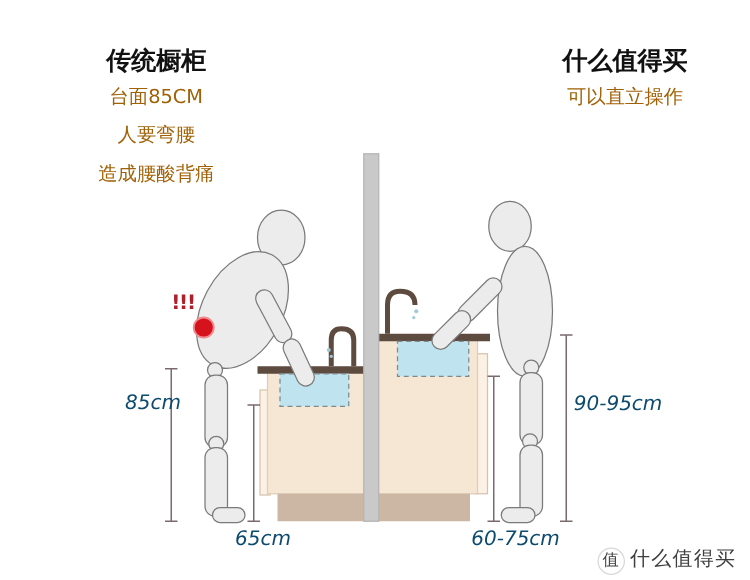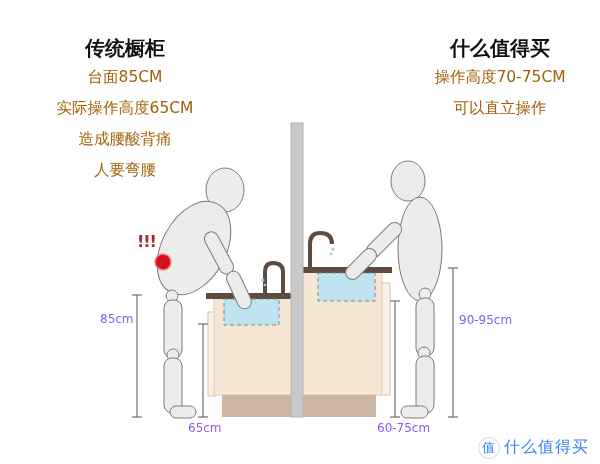--- a/index.html
+++ b/index.html
@@ -4,40 +4,38 @@
 <style>
   html,body{margin:0;padding:0;background:#ffffff;}
   #stage{position:relative;width:600px;height:464px;overflow:hidden;background:#ffffff;
     font-family:"DejaVu Sans","Liberation Sans",sans-serif;}
   .caption{position:absolute;text-align:center;color:#222;}
   .caption .title{font-family:"DejaVu Serif","Liberation Serif",serif;font-weight:bold;font-size:20px;line-height:28px;color:#111;}
   .caption .line{font-size:15.5px;line-height:31px;color:#a16207;}
   #left-caption{left:40px;top:34px;width:170px;}
   #right-caption{left:415px;top:34px;width:170px;}
   svg{position:absolute;left:0;top:0;}
-  .dim-label{position:absolute;font-size:12px;color:#8b5cf6;}
+  .dim-label{position:absolute;font-size:16px;color:#0c4a6e;font-style:italic;}
   .alert{position:absolute;font-size:16px;font-weight:bold;color:#b0202a;letter-spacing:-1px;font-family:"DejaVu Sans",sans-serif;}
-  .watermark{position:absolute;font-size:16px;color:#3b82f6;letter-spacing:1px;}
+  .watermark{position:absolute;font-size:16px;color:#404040;letter-spacing:1px;}
 </style>
 </head>
 <body>
 
 <div id="stage">
 
   <div id="left-caption" class="caption">
     <div class="title">传统橱柜</div>
     <div class="line">台面85CM</div>
-    <div class="line">实际操作高度65CM</div>
+    <div class="line">人要弯腰</div>
     <div class="line">造成腰酸背痛</div>
-    <div class="line">人要弯腰</div>
   </div>
 
   <div id="right-caption" class="caption">
     <div class="title">什么值得买</div>
-    <div class="line">操作高度70-75CM</div>
     <div class="line">可以直立操作</div>
   </div>
 
   <svg width="600" height="464" viewBox="0 0 600 464">
 
     <g>
       <rect x="208" y="312" width="8" height="84" fill="#fbf1e4" stroke="#d7c3ad" stroke-width="1"></rect>
       <rect x="214" y="298" width="78" height="97" fill="#f6e6d4" stroke="#e0cdb7" stroke-width="1"></rect>
       <rect x="222" y="395" width="70" height="22" fill="#cbb7a4"></rect>
       <rect x="206" y="293" width="88" height="6" fill="#5e4b40"></rect>

